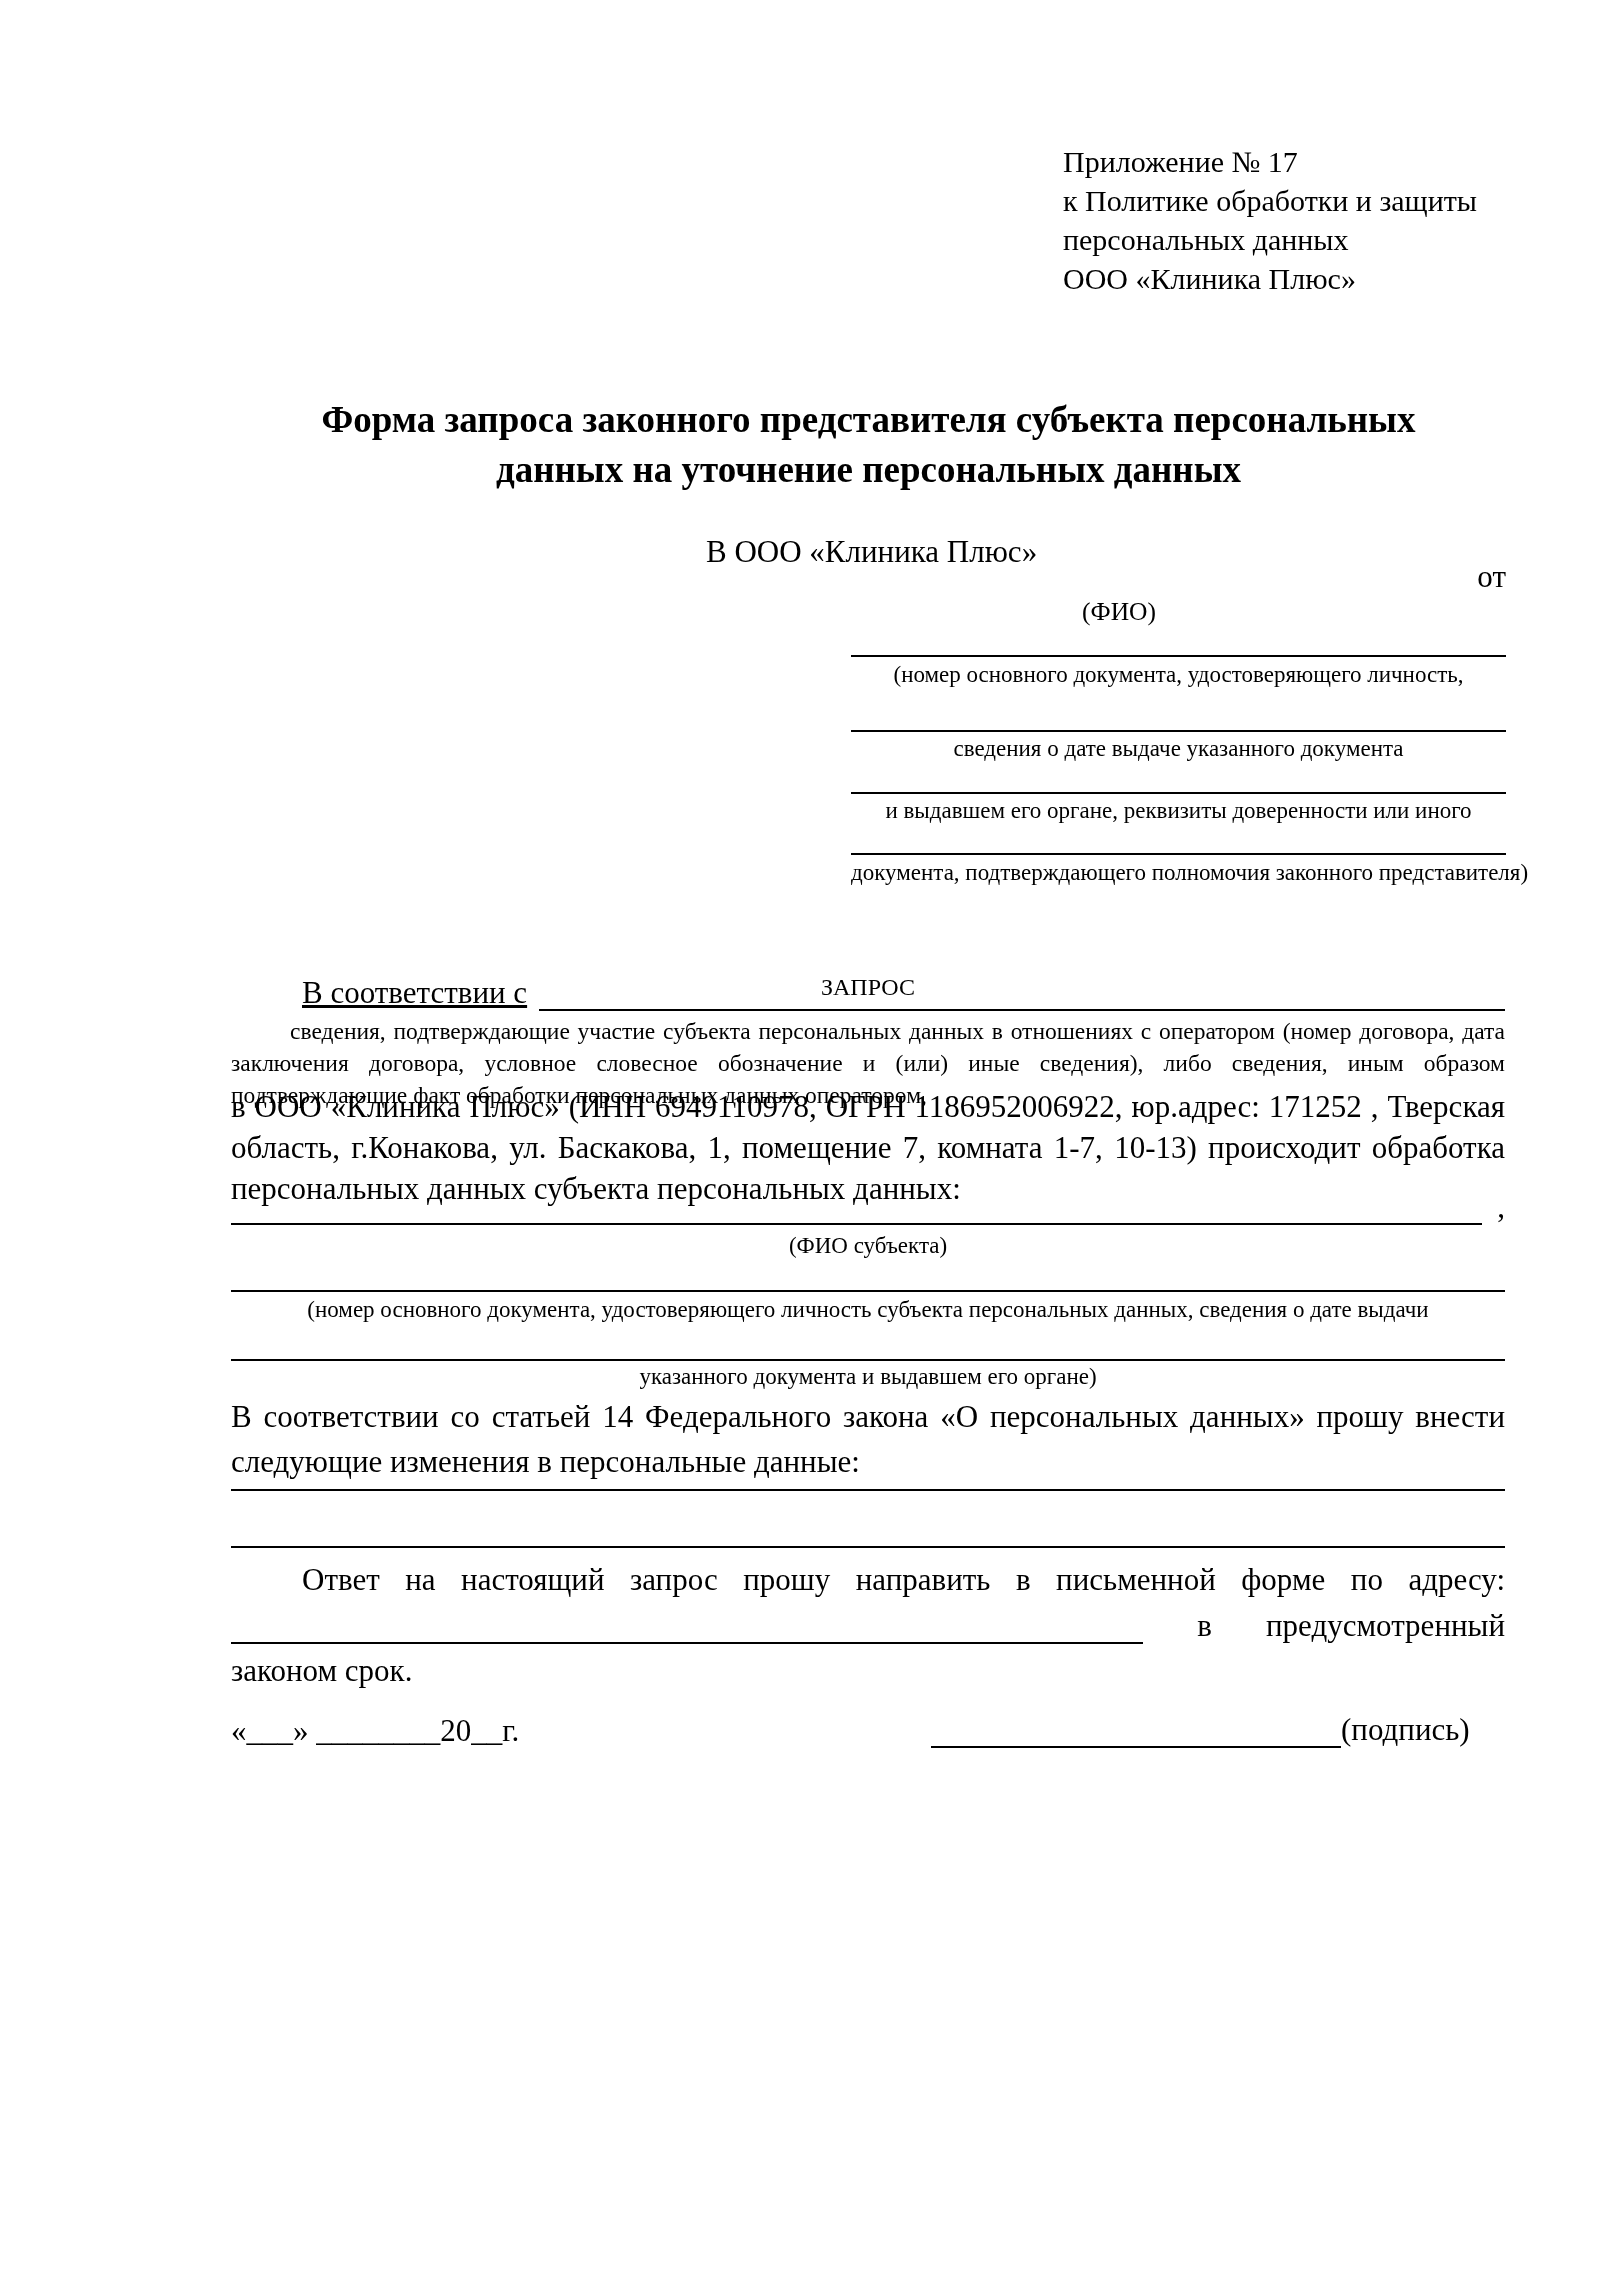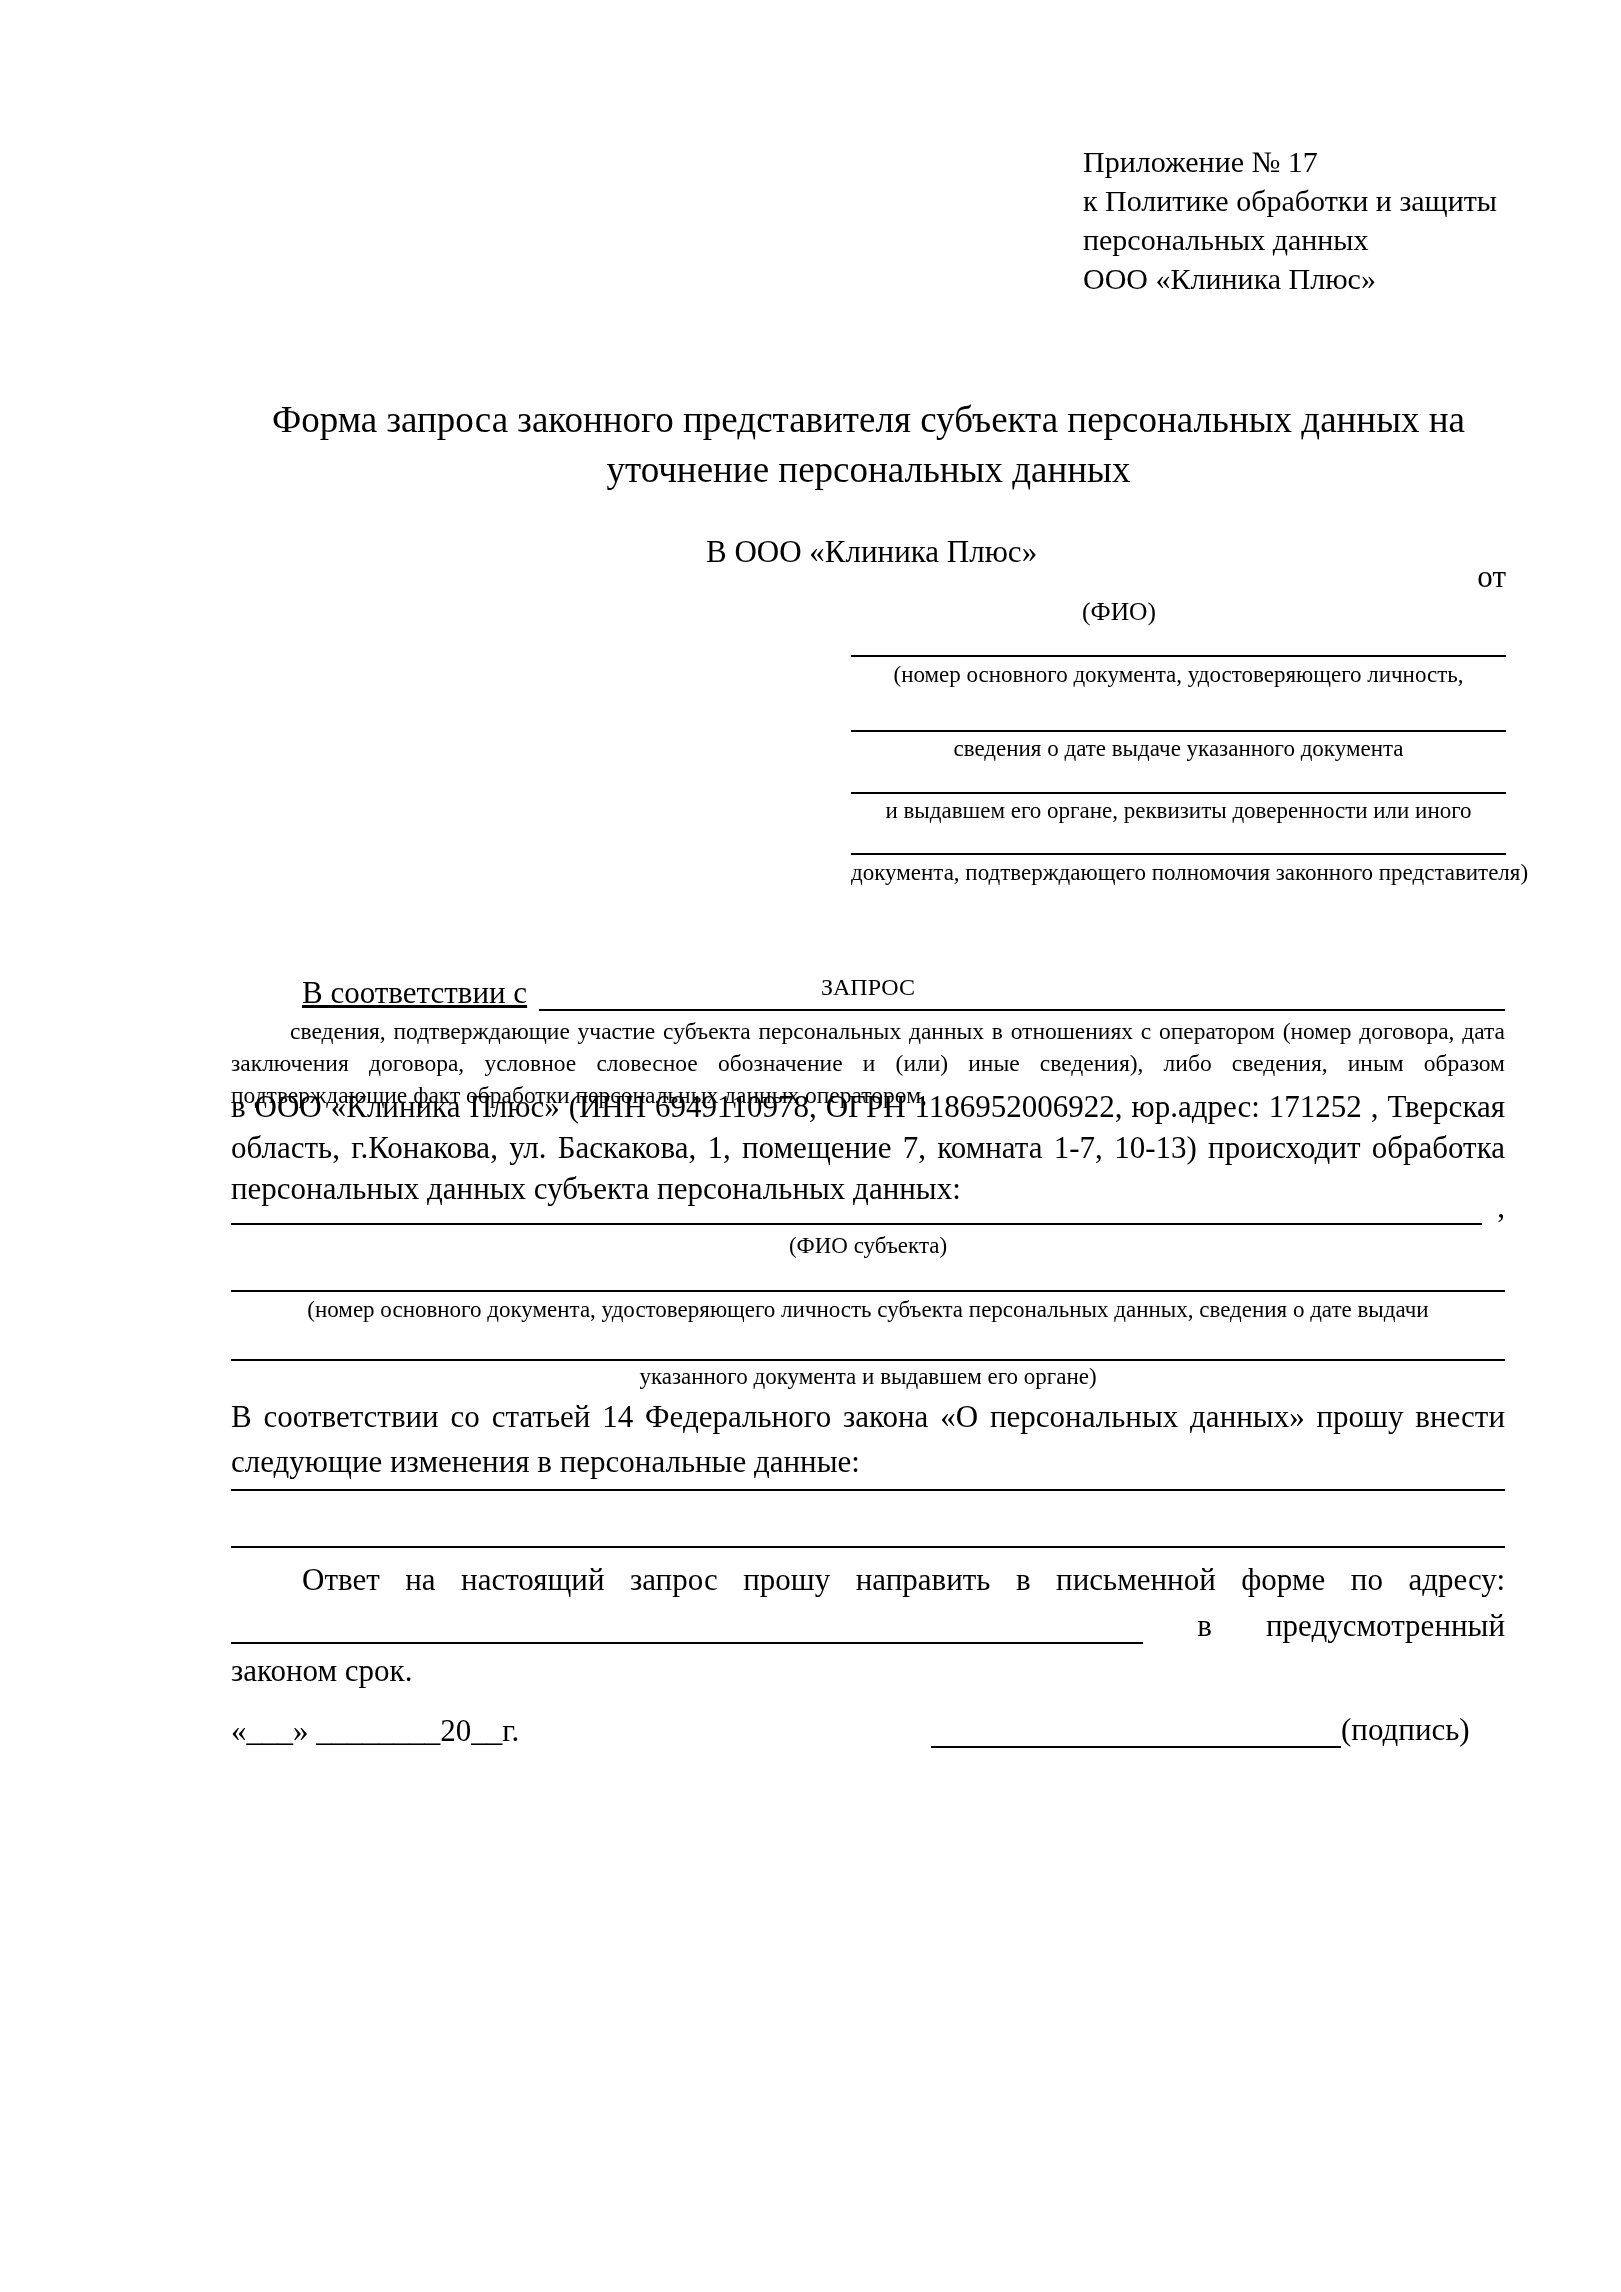--- a/index.html
+++ b/index.html
@@ -12,31 +12,31 @@
     font-family:"Liberation Serif","DejaVu Serif",serif;
     font-size:31px;
     overflow:hidden;
   }
   .abs{position:absolute;}
   .fline{border-bottom:2.9px solid #000000;}
   .cap{font-size:23px;text-align:center;white-space:nowrap;overflow:visible;}
   .just{text-align:justify;}
   .justall{text-align:justify;text-align-last:justify;}
   .center{text-align:center;}
-  .bold{font-weight:normal;}
+  .bold{font-weight:bold;}
   .row{display:flex;align-items:flex-end;}
   .flex1{flex:1 1 auto;}
   .nowrap{white-space:nowrap;}
 </style>
 </head>
 <body>
 
 <div class="page">
 
-  <div class="abs" style="left:1063px;top:142px;width:451px;line-height:39px;font-size:30px;margin-left:20px;">
+  <div class="abs" style="left:1063px;top:142px;width:451px;line-height:39px;font-size:30px;">
     <div>Приложение № 17</div>
     <div>к Политике обработки и защиты</div>
     <div>персональных данных</div>
     <div>ООО «Клиника Плюс»</div>
   </div>
 
   <div class="abs center bold" style="left:261px;top:395px;width:1215px;font-size:37px;line-height:50px;">Форма запроса законного представителя субъекта персональных данных на уточнение персональных данных</div>
 
   <div class="abs" style="left:706px;top:534px;width:800px;">В ООО «Клиника Плюс»</div>
 

